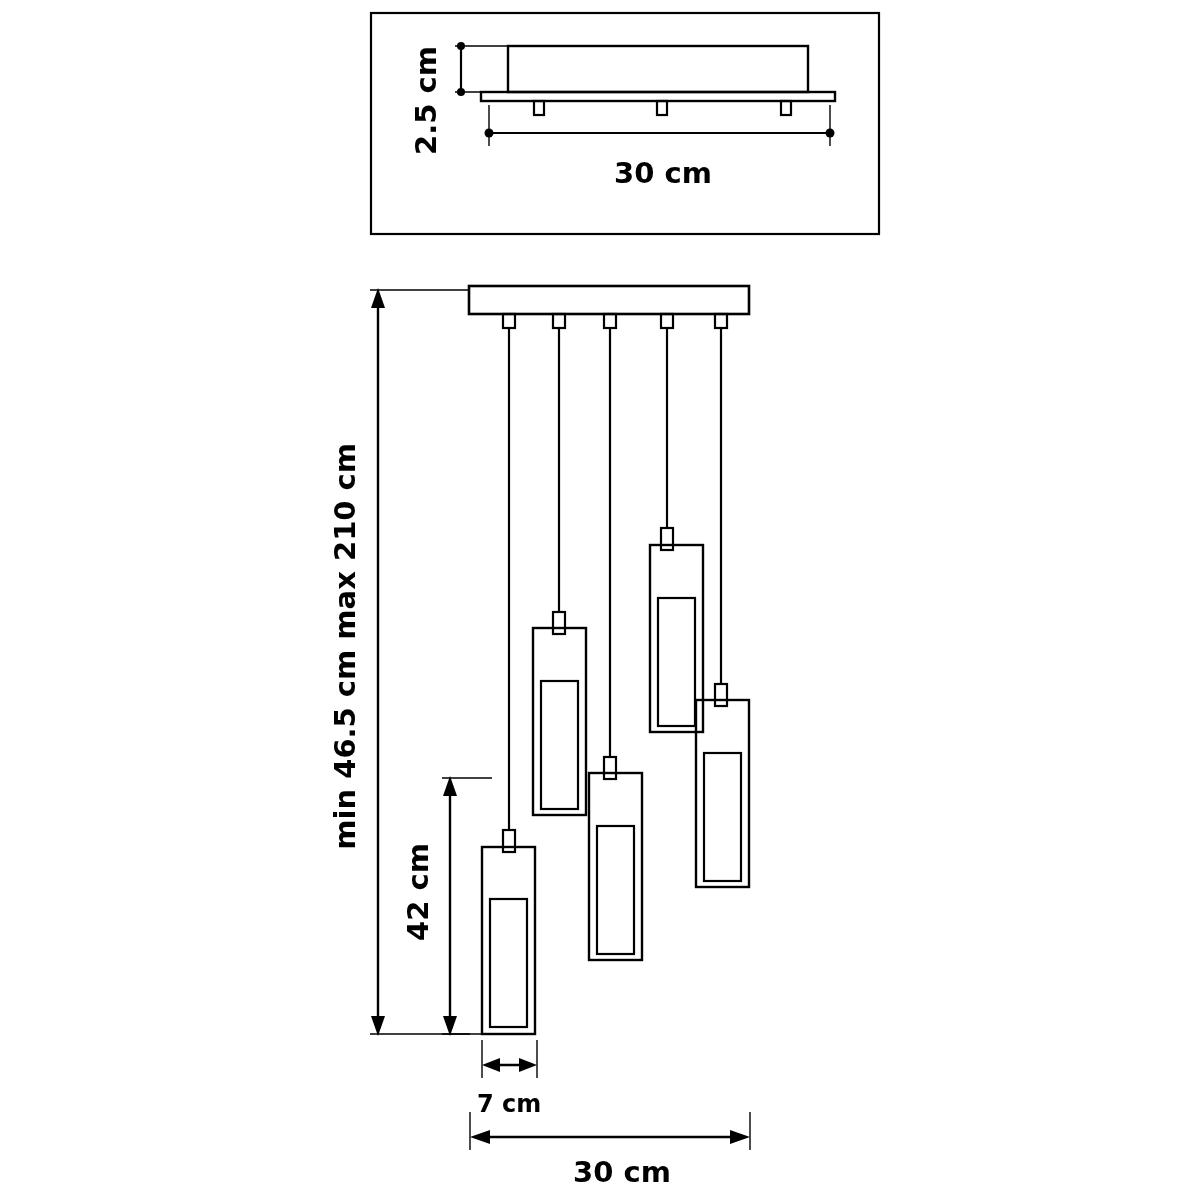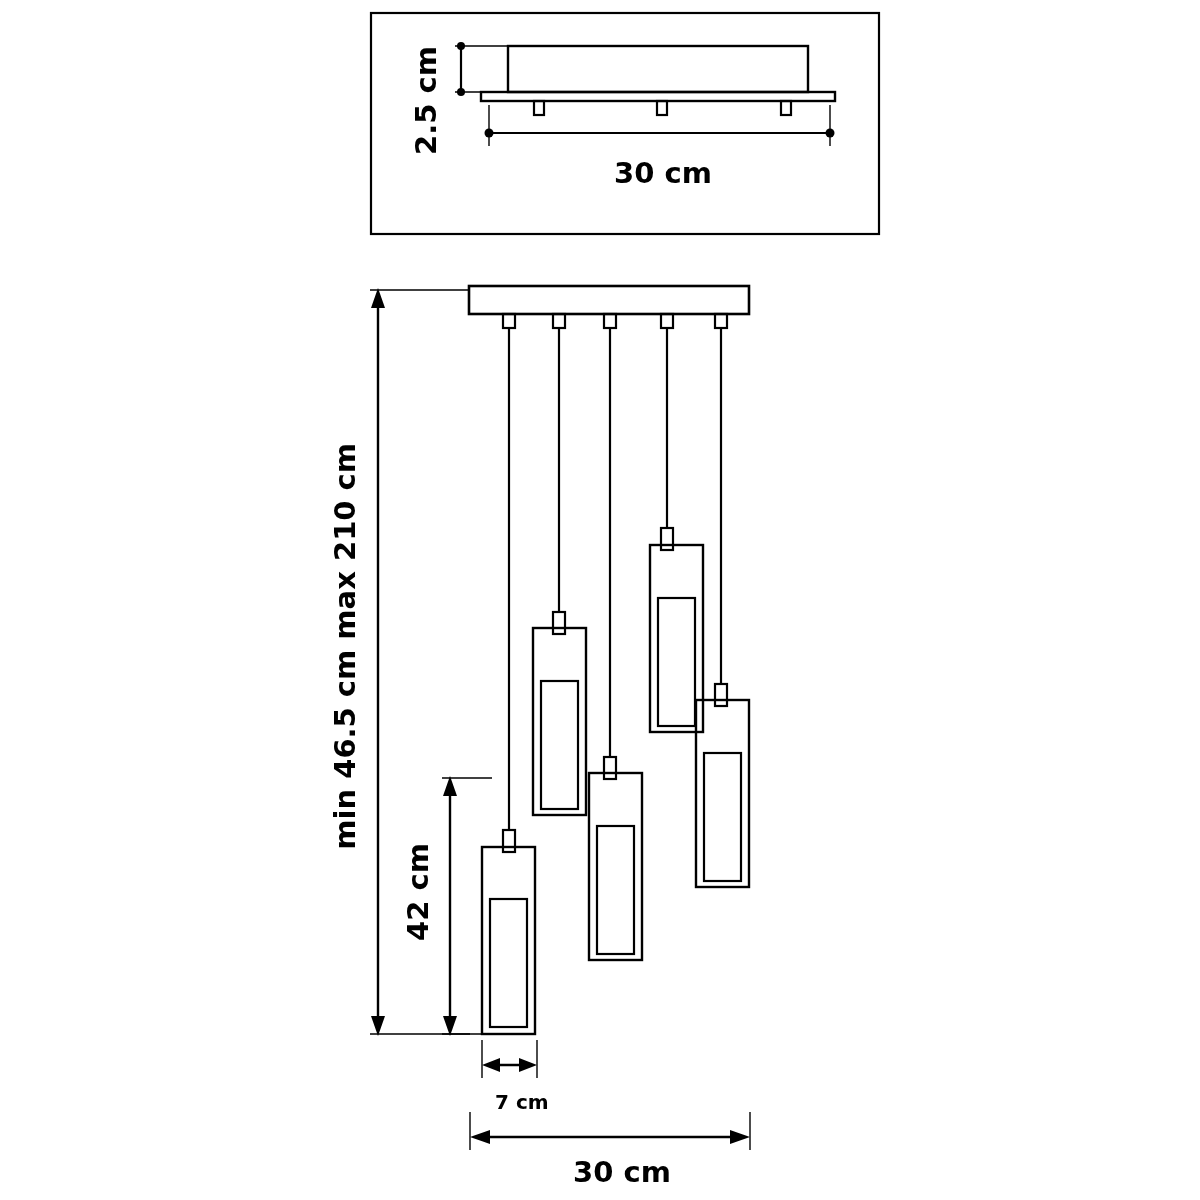--- a/index.html
+++ b/index.html
@@ -54,23 +54,23 @@
     transform: rotate(-90deg) translate(-100%, 0);
   }
   #label-shade-height {
     left: 404px;
     top: 843px;
     font-size: 29px;
     transform-origin: left top;
     transform: rotate(-90deg) translate(-100%, 0);
   }
   #label-shade-width {
-    left: 495px;
+    left: 477px;
     top: 1092px;
-    font-size: 20px;
+    font-size: 24px;
   }
   #label-width-30-bottom {
     left: 573px;
     top: 1158px;
     font-size: 29px;
   }
 </style>
 </head>
 <body>
 

